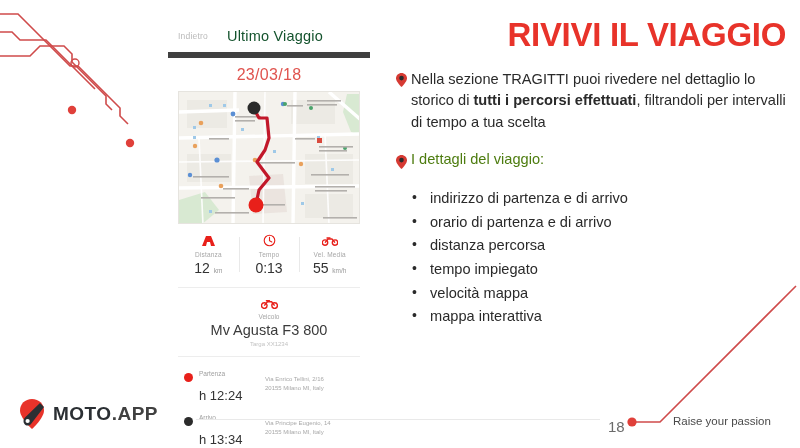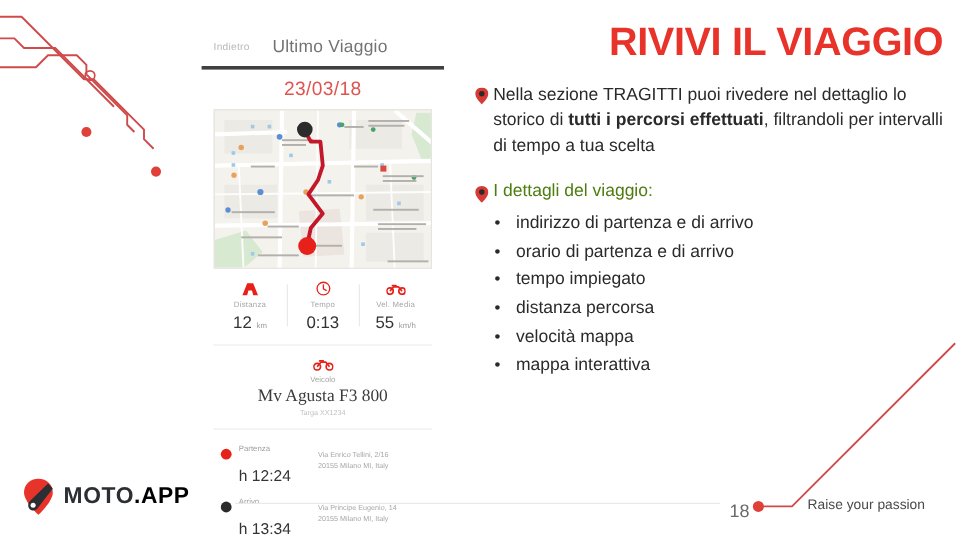--- a/index.html
+++ b/index.html
@@ -17,29 +17,29 @@
   #deco-br { left: 600px; top: 270px; width: 200px; height: 178px; }
 
   
   #phone {
     position: absolute; left: 168px; top: 0; width: 202px; height: 448px;
     background: #fff;
   }
   #phone-head {
     position: relative; height: 58px;
     display: flex; align-items: flex-end; padding: 12px 0 8px 0;
-    border-bottom: 3px solid #404040;
+    border-bottom: 6px solid #404040;
   }
   #back-btn {
     position: absolute; left: 10px; bottom: 11px;
     font-size: 8.5px; color: #b9b9b9; letter-spacing: .2px;
   }
   #phone-title {
     width: 100%; text-align: center; padding-left: 12px;
-    font-size: 14.5px; color: #737373; letter-spacing: .2px;
+    font-size: 14.5px; color: #14532d; letter-spacing: .2px;
   }
   #trip-date {
     text-align: center; font-size: 16px; color: #e0544f;
     padding: 8px 0 7px 0; letter-spacing: .3px;
   }
 
   
   #map {
     position: relative; margin: 0 10px; height: 133px;
     background: #f3f1ec; overflow: hidden;
@@ -62,21 +62,21 @@
   .stat-value { font-size: 14px; color: #333; margin-top: 2px; }
   .stat-unit { font-size: 6.5px; color: #9a9a9a; }
 
   
   #vehicle {
     text-align: center; padding: 8px 0 9px 0; margin: 0 10px;
     border-bottom: 1px solid #ededed;
   }
   #veh-icon { height: 14px; display:flex; align-items:center; justify-content:center; }
   #veh-label { font-size: 6.5px; color: #a6a6a6; margin-top: 3px; }
-  #veh-name { font-size: 14.5px; color: #3b3b3b; margin-top: 2px; font-family: Liberation Serif, serif; }
+  #veh-name { font-size: 14.5px; color: #3b3b3b; margin-top: 2px; }
   #veh-plate { font-size: 6px; color: #c2c2c2; margin-top: 3px; }
 
   
   #waypoints { margin: 0 10px; padding-top: 9px; }
   .wp { display: flex; align-items: flex-start; padding: 4px 0 7px 6px; }
   .wp-dot { width: 9px; height: 9px; border-radius: 50%; margin-top: 3px; flex: none; }
   .wp-dot.start { background: #e8201a; }
   .wp-dot.end { background: #2b2b2b; }
   .wp-mid { margin-left: 6px; width: 66px; }
   .wp-kind { font-size: 6.5px; color: #9e9e9e; }
@@ -90,35 +90,35 @@
     font-size: 33px; font-weight: bold; color: #e8332a;
     letter-spacing: -0.3px; text-align: right; padding-right: 8px;
     line-height: 1.05;
   }
   .para-block { display: flex; margin-top: 16px; }
   .pin { flex: none; width: 15px; padding-top: 4px; }
   .para-text { font-size: 14.6px; color: #2a2a2a; line-height: 1.47; }
   .para-text b { font-weight: bold; }
   #list-block { margin-top: 18px; }
   #list-title { font-size: 14.6px; color: #4d7c0f; }
-  ul#detail-list { list-style: none; margin-top: 1px; }
+  ul#detail-list { list-style: none; margin-top: 14px; }
   ul#detail-list li {
     font-size: 14.6px; color: #2a2a2a; line-height: 1.62;
     padding-left: 34px; position: relative;
   }
   ul#detail-list li::before {
     content: "\2022"; position: absolute; left: 16px; top: -1px;
     color: #2a2a2a; font-size: 14px;
   }
 
   
   #footer-logo { position: absolute; left: 18px; top: 398px; display: flex; align-items: center; }
   #logo-text { font-size: 19px; font-weight: bold; letter-spacing: .5px; margin-left: 5px; }
   #logo-text .d1 { color: #2b2f33; }
-  #logo-text .d2 { color: #000000; }
+  #logo-text .d2 { color: #404040; }
   #footer-rule {
     position: absolute; left: 196px; top: 419px; width: 404px; height: 1px;
     background: #e9e9e9;
   }
   #page-num {
     position: absolute; left: 608px; top: 418px;
     font-size: 15px; color: #6a6a6a;
   }
   #tagline {
     position: absolute; left: 673px; top: 415px;
@@ -343,22 +343,22 @@
           <svg width="11" height="14" viewBox="0 0 11 14">
               <path d="M5.5 0 C2.5 0 0 2.4 0 5.2 C0 8.8 5.5 14 5.5 14 C5.5 14 11 8.8 11 5.2 C11 2.4 8.5 0 5.5 0 Z" fill="#d63a33"></path>
               <circle cx="5.5" cy="5.1" r="2.3" fill="#2b2b2b"></circle>
             </svg>
         </div>
         <div id="list-title">I dettagli del viaggio:</div>
       </div>
       <ul id="detail-list">
         <li>indirizzo di partenza e di arrivo</li>
         <li>orario di partenza e di arrivo</li>
+        <li>distanza percorsa</li>
         <li>tempo impiegato</li>
-        <li>distanza percorsa</li>
         <li>velocità mappa</li>
         <li>mappa interattiva</li>
       </ul>
     </div>
   </div>
 
   <div id="footer-logo">
     <svg width="30" height="32" viewBox="0 0 30 32">
       <path d="M14 1 C7 1 2 6 2 12.4 C2 20 14 31 14 31 C14 31 26 20 26 12.4 C26 6 21 1 14 1 Z" fill="#e8332a"></path>
       <path d="M22 5 L26 9 L13 26 C11 28 8 28 6.5 26 C5 24.2 5.2 21.6 7 19.6 Z" fill="#2b2f33"></path>

